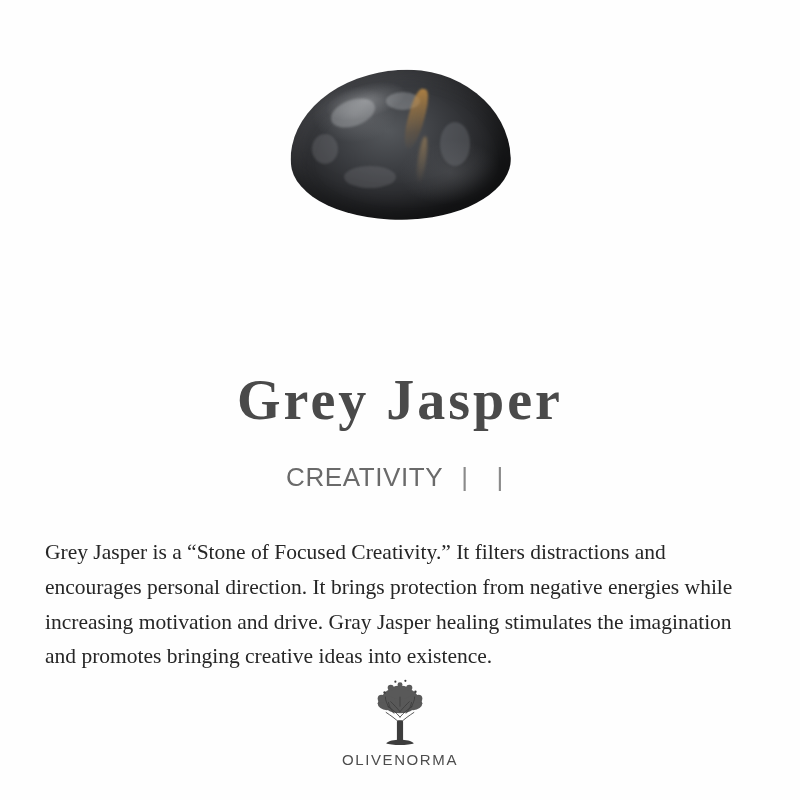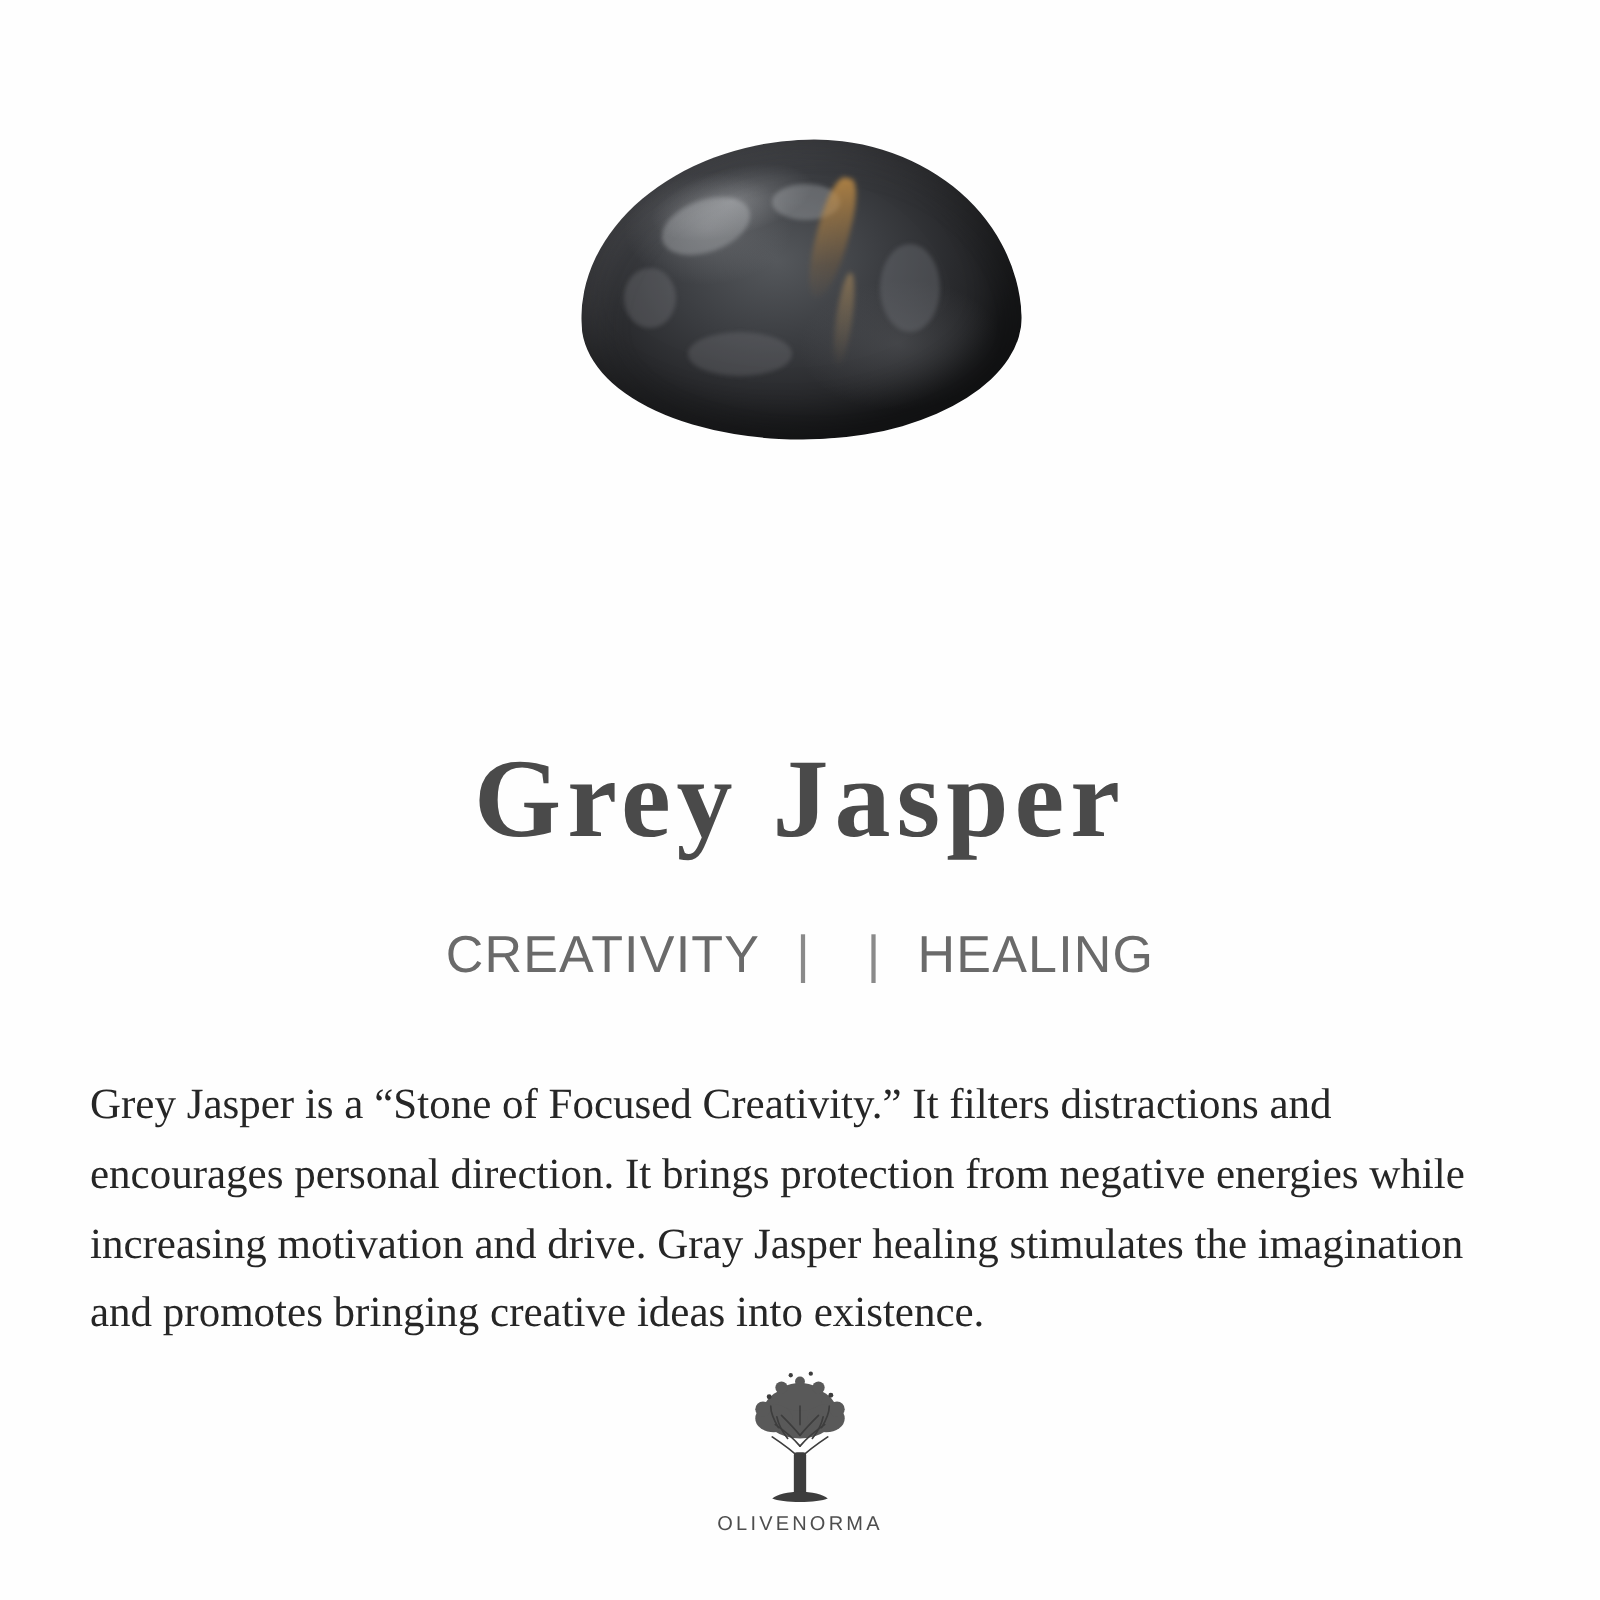--- a/index.html
+++ b/index.html
@@ -148,21 +148,21 @@
     align-items: center;
   }
   .logo-tree {
     width: 78px;
     height: 74px;
     display: block;
   }
   .logo-text {
     margin-top: 0;
     font-family: "Liberation Sans", sans-serif;
-    font-size: 10px;
+    font-size: 15px;
     letter-spacing: 1.6px;
     color: #4d4d4d;
   }
 </style>
 </head>
 <body>
 
 <div class="card">
 
   <div class="stone-area">
@@ -178,21 +178,20 @@
       <div class="stone-highlight"></div>
     </div>
   </div>
 
   <div class="title">Grey  Jasper</div>
 
   <div class="keywords">
     <span class="kw">CREATIVITY</span>
     <span class="kw-sep">|</span>
     <span class="kw-sep">|</span>
-    <span class="kw">HEALING</span>
   </div>
 
   <div class="description">Grey Jasper is a “Stone of Focused Creativity.” It filters distractions and encourages personal direction. It brings protection from negative energies while increasing motivation and drive. Gray Jasper healing stimulates the imagination and promotes bringing creative ideas into existence.</div>
 
   <div class="logo-block">
     <svg class="logo-tree" viewBox="0 0 100 96">
       <g stroke="#3d3d3d" stroke-width="1.1" fill="none" stroke-linecap="round">
         <path d="M50 84 L50 58"></path>
         <path d="M50 60 C44 54 38 50 32 46"></path>
         <path d="M50 60 C56 54 62 50 68 46"></path>

